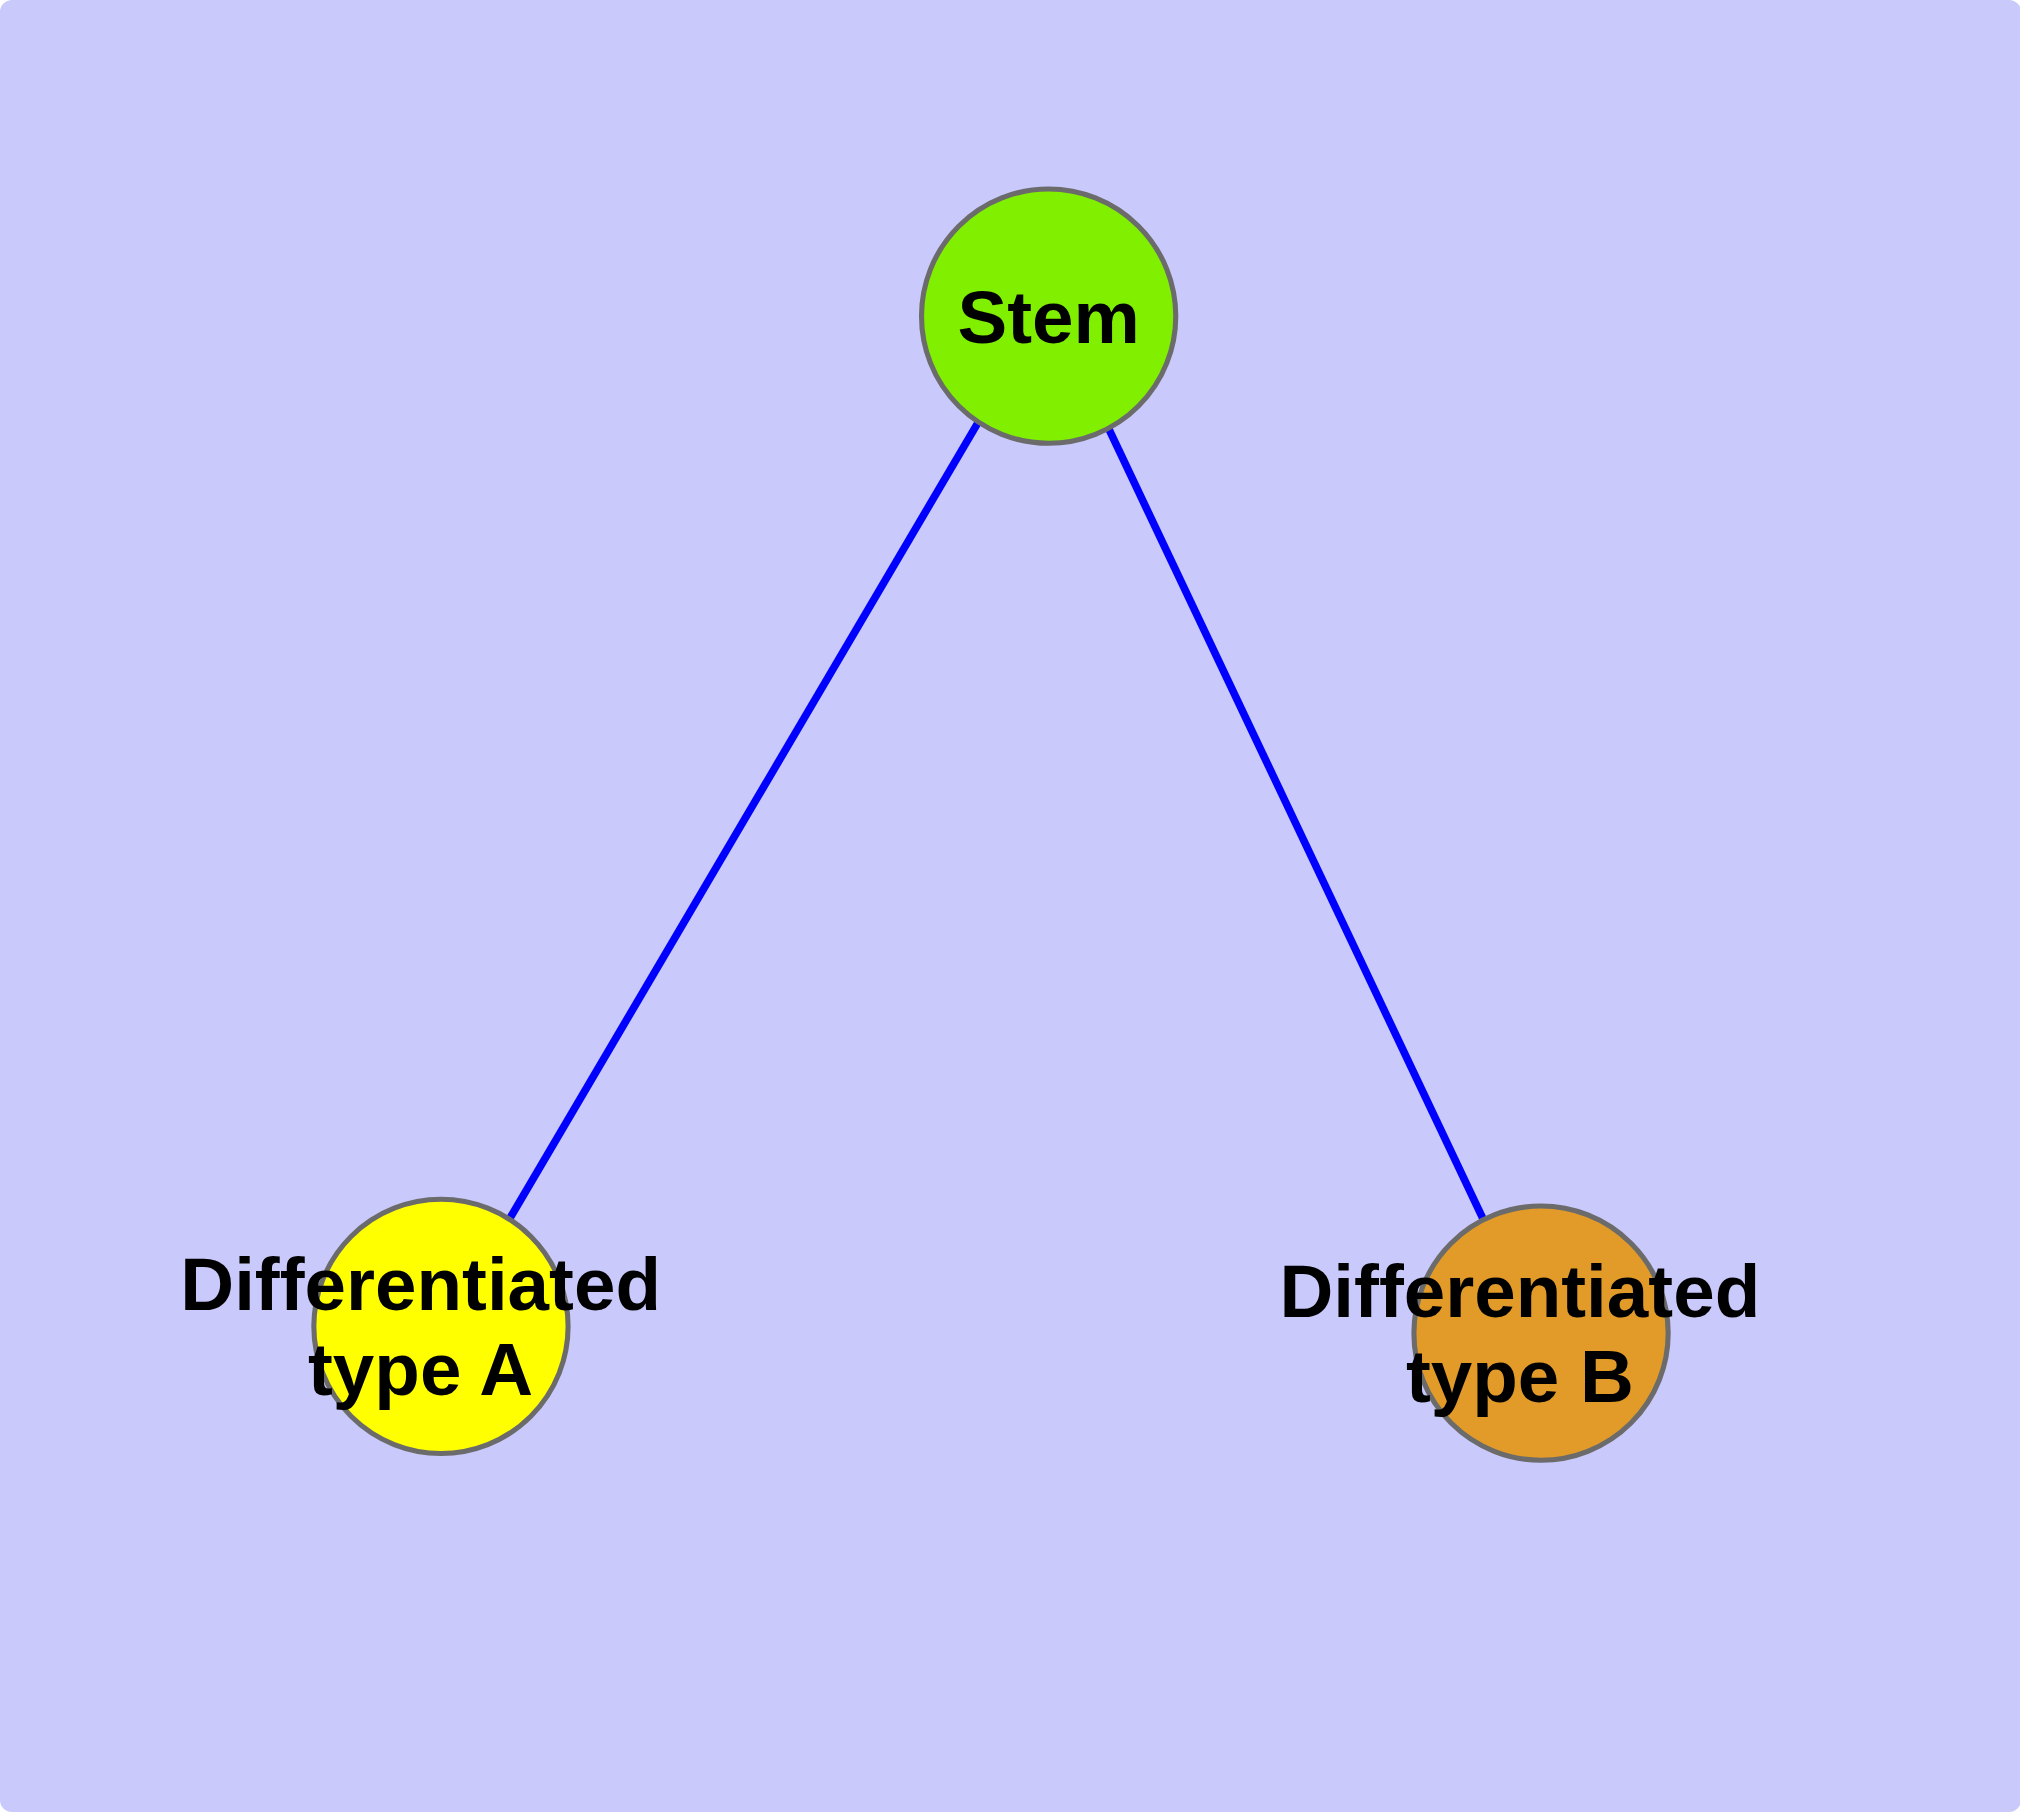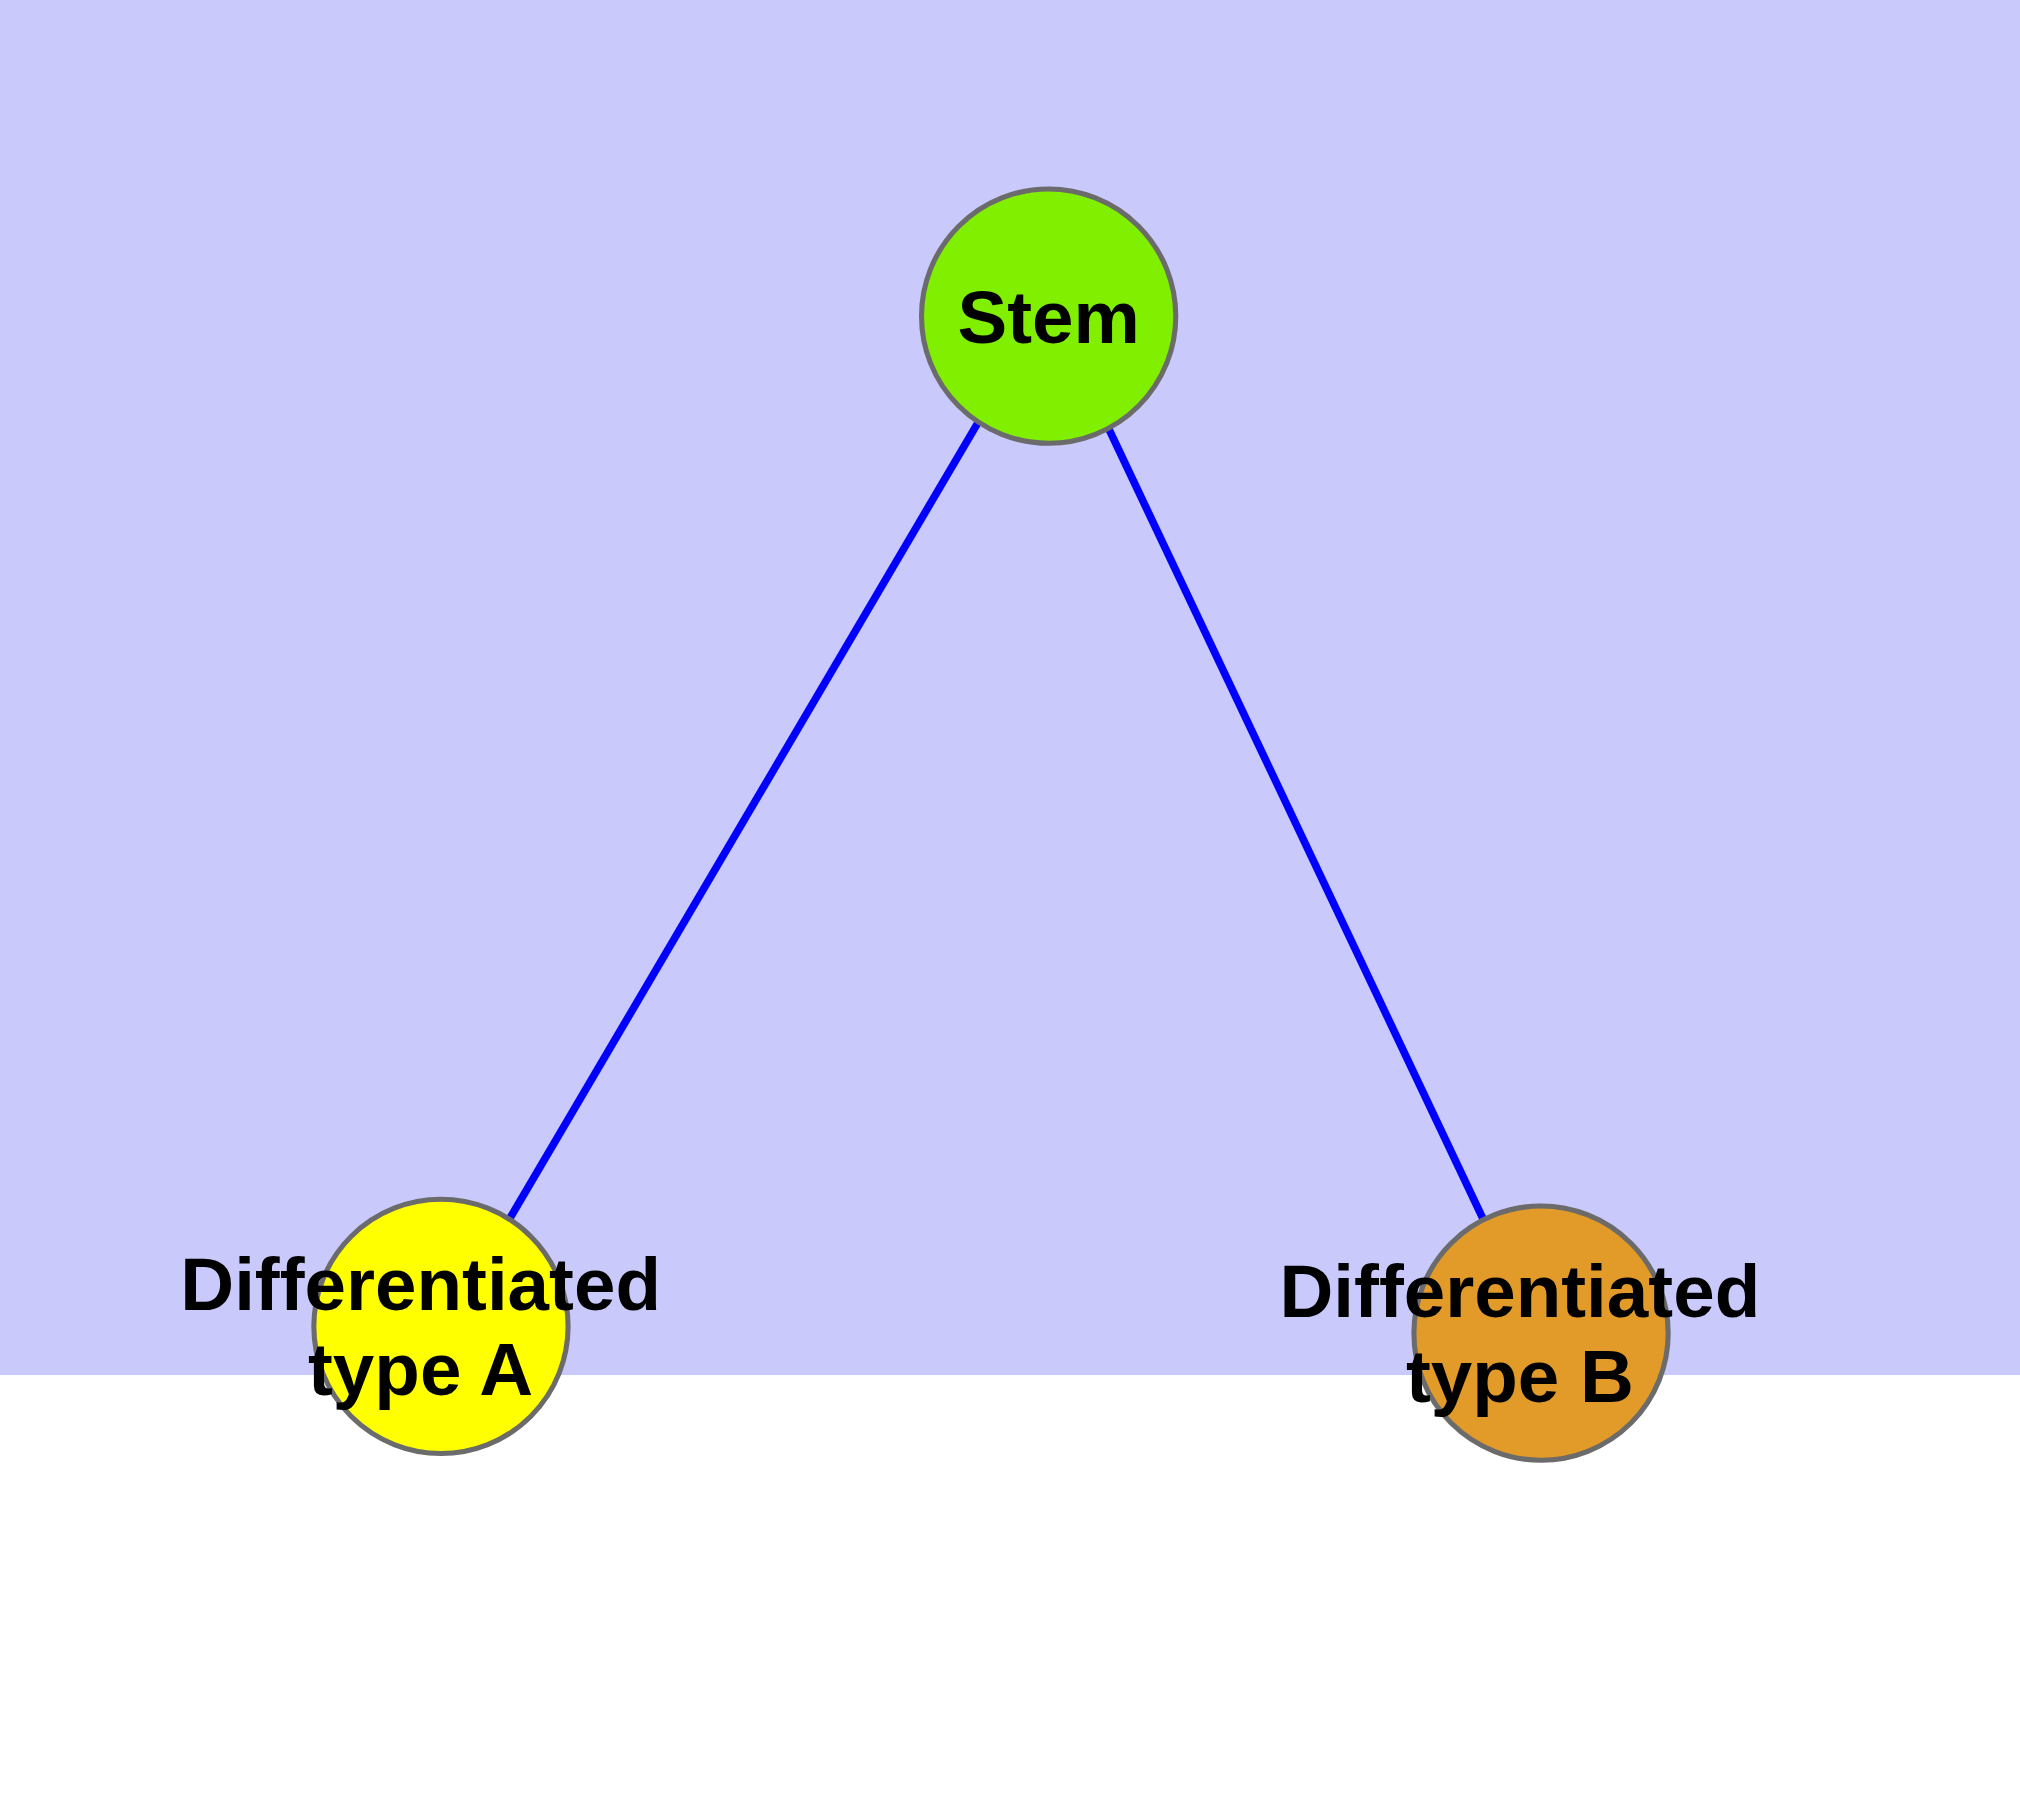--- a/index.html
+++ b/index.html
@@ -8,22 +8,23 @@
   }
   body {
     width: 2021px;
     height: 1812px;
     overflow: hidden;
     font-family: "Liberation Sans", sans-serif;
   }
   #graph-canvas {
     position: relative;
     width: 2021px;
-    height: 1375px;
+    height: 1812px;
     background: #c9c9fb;
+    border-radius: 12px;
   }
   #graph-svg {
     position: absolute;
     top: 0;
     left: 0;
     width: 2021px;
     height: 1812px;
     display: block;
   }
   .node-label {

